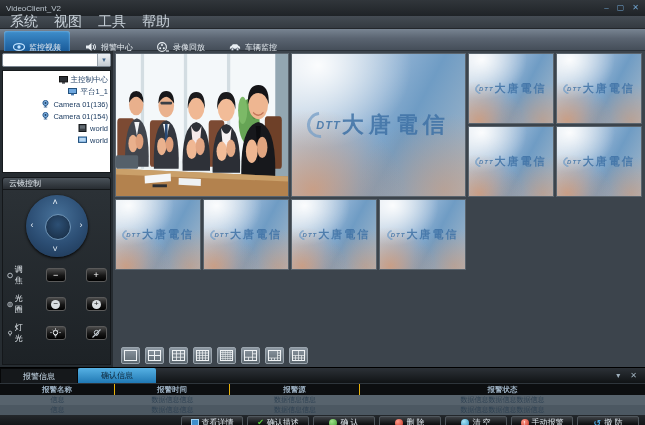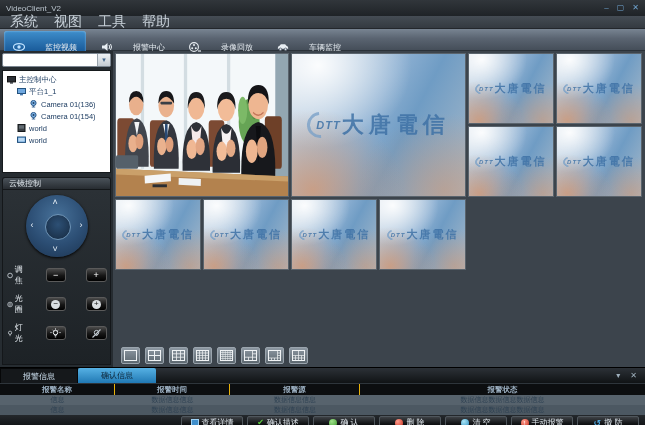--- a/index.html
+++ b/index.html
@@ -15,37 +15,37 @@
   .win-controls span { color:#6fa3cf; font-size:8px; line-height:10px; cursor:default; }
 
   
   .menubar { height:13px; background:linear-gradient(#454c54,#343a41);
     display:flex; align-items:center; gap:16px; padding:0 10px; border-bottom:1px solid #23272c; }
   .menubar span { color:#c9d2da; font-size:14px; }
 
   
   .toolbar { height:22px; background:linear-gradient(#788492,#5a6471 45%,#454e59);
     display:flex; align-items:stretch; gap:6px; padding:0 4px; border-bottom:1px solid #2a3138; }
-  .nav-tab { display:flex; align-items:center; gap:20px; padding:16px 9px; color:#e3e9ee;
+  .nav-tab { display:flex; align-items:center; gap:4px; padding:16px 9px; color:#e3e9ee;
     font-size:8px; border-radius:3px 3px 0 0; margin-top:2px; }
   .nav-tab.active { background:linear-gradient(#3f8ecb,#1b5d9c 60%,#14497d); box-shadow:inset 0 0 2px #9fd2f5; }
   .nav-icon { width:12px; height:10px; display:inline-block; }
 
   
   .main { display:flex; height:316px; background:#3c444c; }
   .left-panel { width:113px; background:#262c31; display:flex; flex-direction:column; padding:2px; }
 
   .combo { height:14px; background:#fff; border:1px solid #7b8691; border-radius:2px;
     display:flex; align-items:center; margin-bottom:3px; }
   .combo .val { flex:1; padding:0 3px; color:#333; }
   .combo .chev { width:13px; height:100%; background:linear-gradient(#eef2f5,#c4ccd3);
     border-left:1px solid #9aa4ad; display:flex; align-items:center; justify-content:center; color:#41668c; font-size:7px; }
 
   .tree { background:#fff; border:1px solid #161a1d; height:103px; padding:3px 2px; overflow:hidden; }
-  .tree-item { display:flex; align-items:center; gap:3px; height:12px; color:#16365c; font-size:7.5px; white-space:nowrap; }
+  .tree-item { display:flex; align-items:center; gap:3px; height:12px; color:#16365c; font-size:7.5px; white-space:nowrap;justify-content:flex-end; }
   .ind-0{ padding-left:2px; } .ind-1{ padding-left:12px; } .ind-2{ padding-left:24px; }
   .ticon { width:9px; height:8px; flex:0 0 auto; }
 
   .ptz-header { height:12px; margin-top:4px; background:linear-gradient(#4a525a,#272c31);
     border:1px solid #14171a; border-bottom:none; border-radius:3px 3px 0 0;
     display:flex; align-items:center; padding:0 6px; color:#dfe6ec; }
   .ptz-body { flex:1; background:linear-gradient(#2b3136,#1d2226); border:1px solid #14171a;
     display:flex; flex-direction:column; align-items:center; padding-top:5px; }
 
   .dpad { width:62px; height:62px; border-radius:50%;

